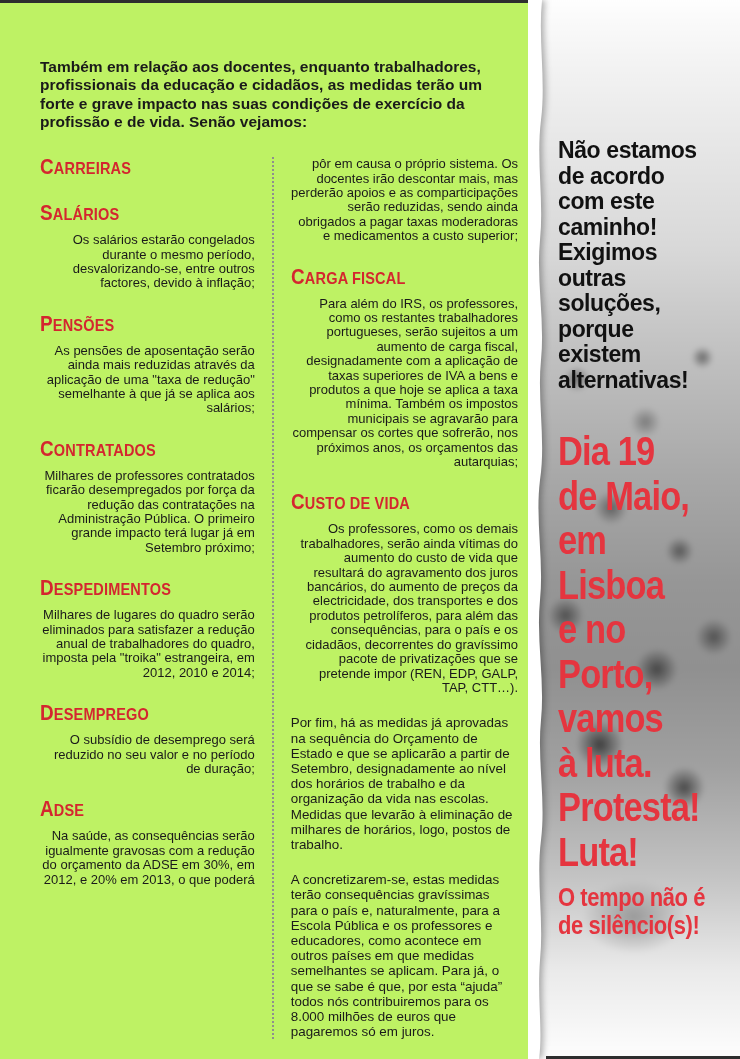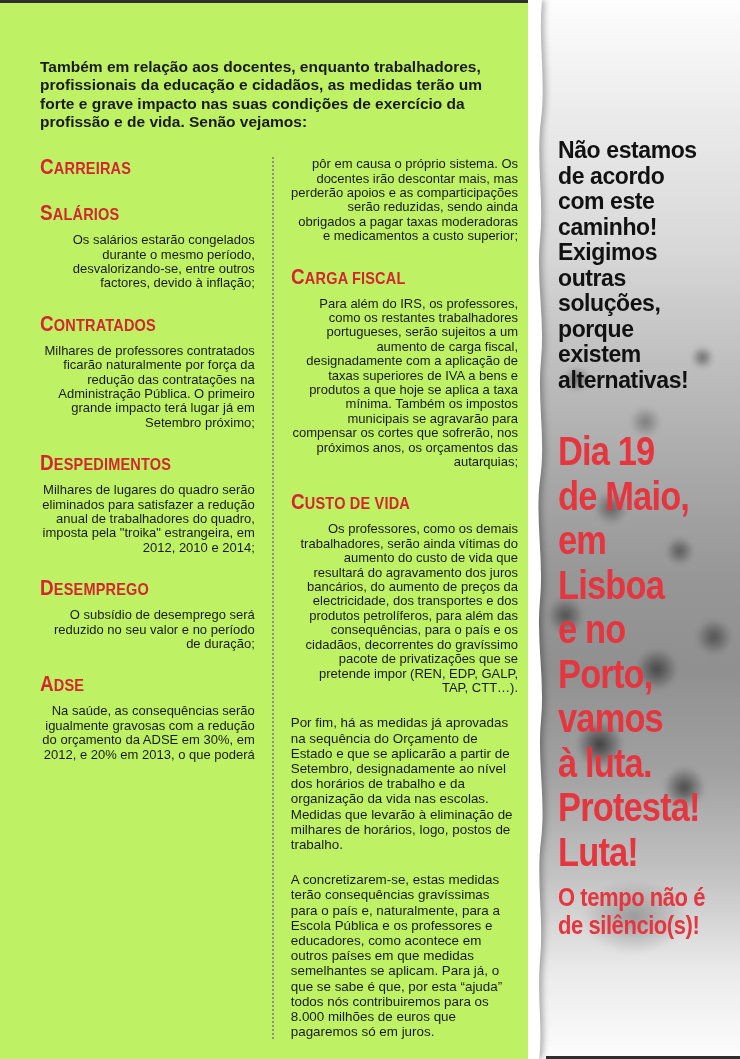--- a/index.html
+++ b/index.html
@@ -100,22 +100,26 @@
 
       <div class="col-left">
         <div class="section">
           <h2 class="section-h first-h">CARREIRAS</h2>
         </div>
         <div class="section">
           <h2 class="section-h">SALÁRIOS</h2>
           <p class="body-p">Os salários estarão congelados durante o mesmo período, desvalorizando-se, entre outros factores, devido à inflação;</p>
         </div>
         <div class="section">
+          <h2 class="section-h">PENSÕES</h2>
+          <p class="body-p">As pensões de aposentação serão ainda mais reduzidas através da aplicação de uma "taxa de redução" semelhante à que já se aplica aos salários;</p>
+        </div>
+        <div class="section">
           <h2 class="section-h">CONTRATADOS</h2>
-          <p class="body-p">Milhares de professores contratados ficarão naturalmente por força da redução das contratações na Administração Pública. O primeiro grande impacto terá lugar já em Setembro próximo;</p>
+          <p class="body-p">Milhares de professores contratados ficarão desempregados por força da redução das contratações na Administração Pública. O primeiro grande impacto terá lugar já em Setembro próximo;</p>
         </div>
         <div class="section">
           <h2 class="section-h">DESPEDIMENTOS</h2>
           <p class="body-p">Milhares de lugares do quadro serão eliminados para satisfazer a redução anual de trabalhadores do quadro, imposta pela "troika" estrangeira, em 2012, 2010 e 2014;</p>
         </div>
         <div class="section">
           <h2 class="section-h">DESEMPREGO</h2>
           <p class="body-p">O subsídio de desemprego será reduzido no seu valor e no período de duração;</p>
         </div>
         <div class="section">

